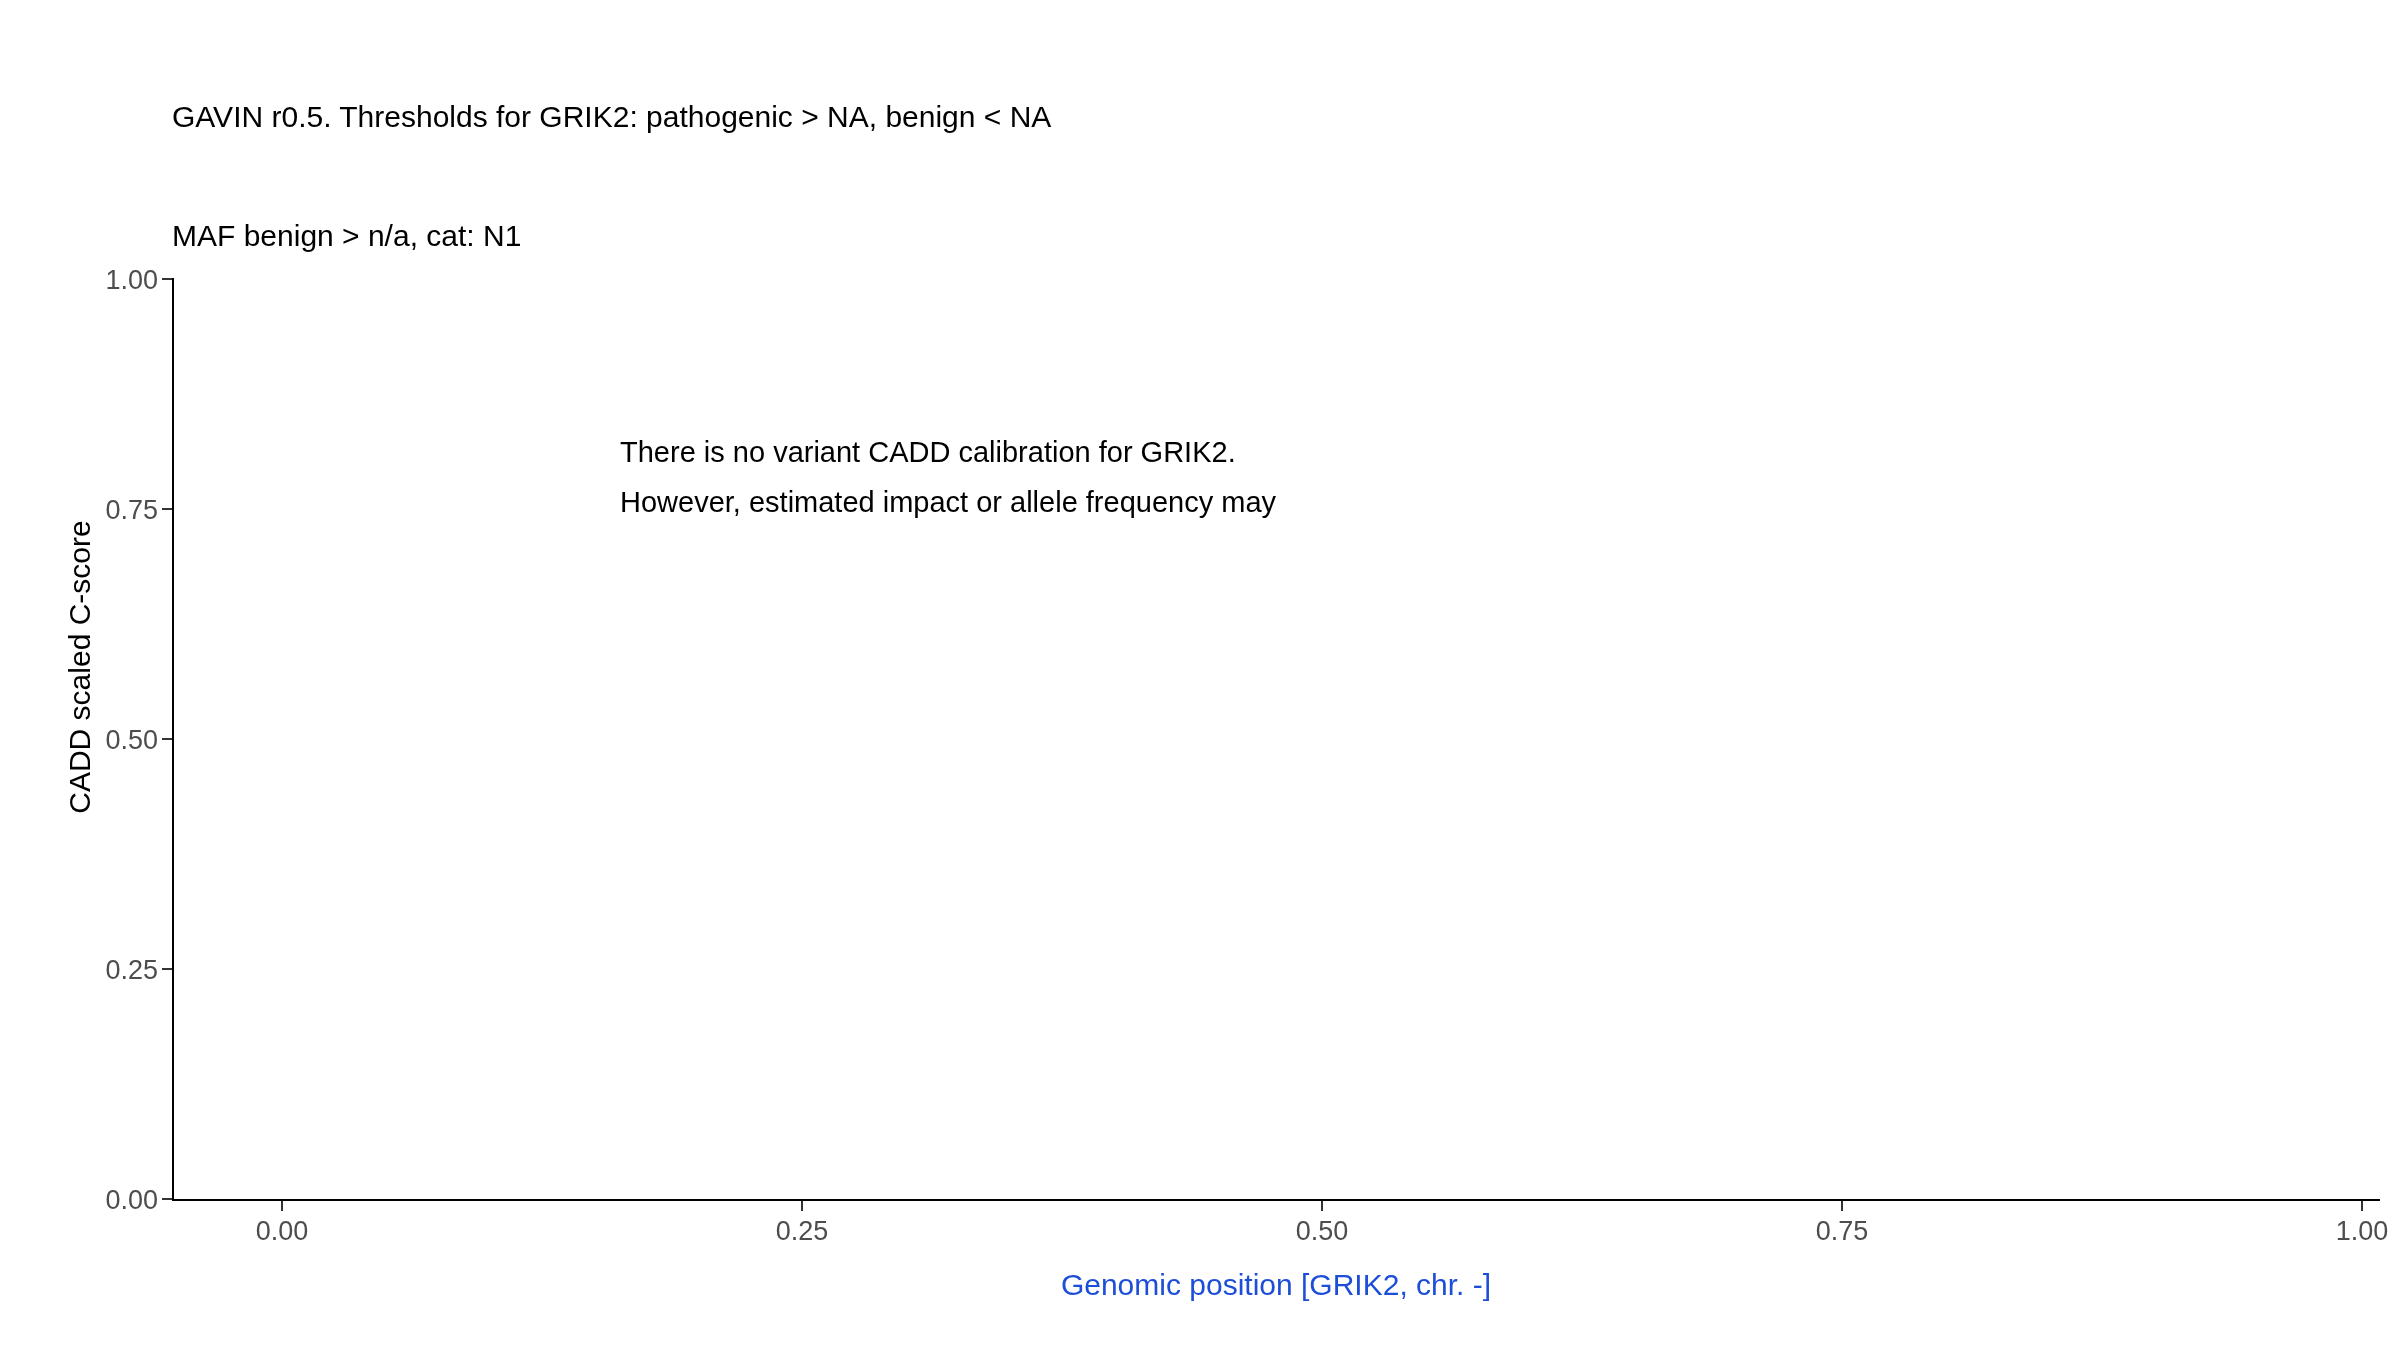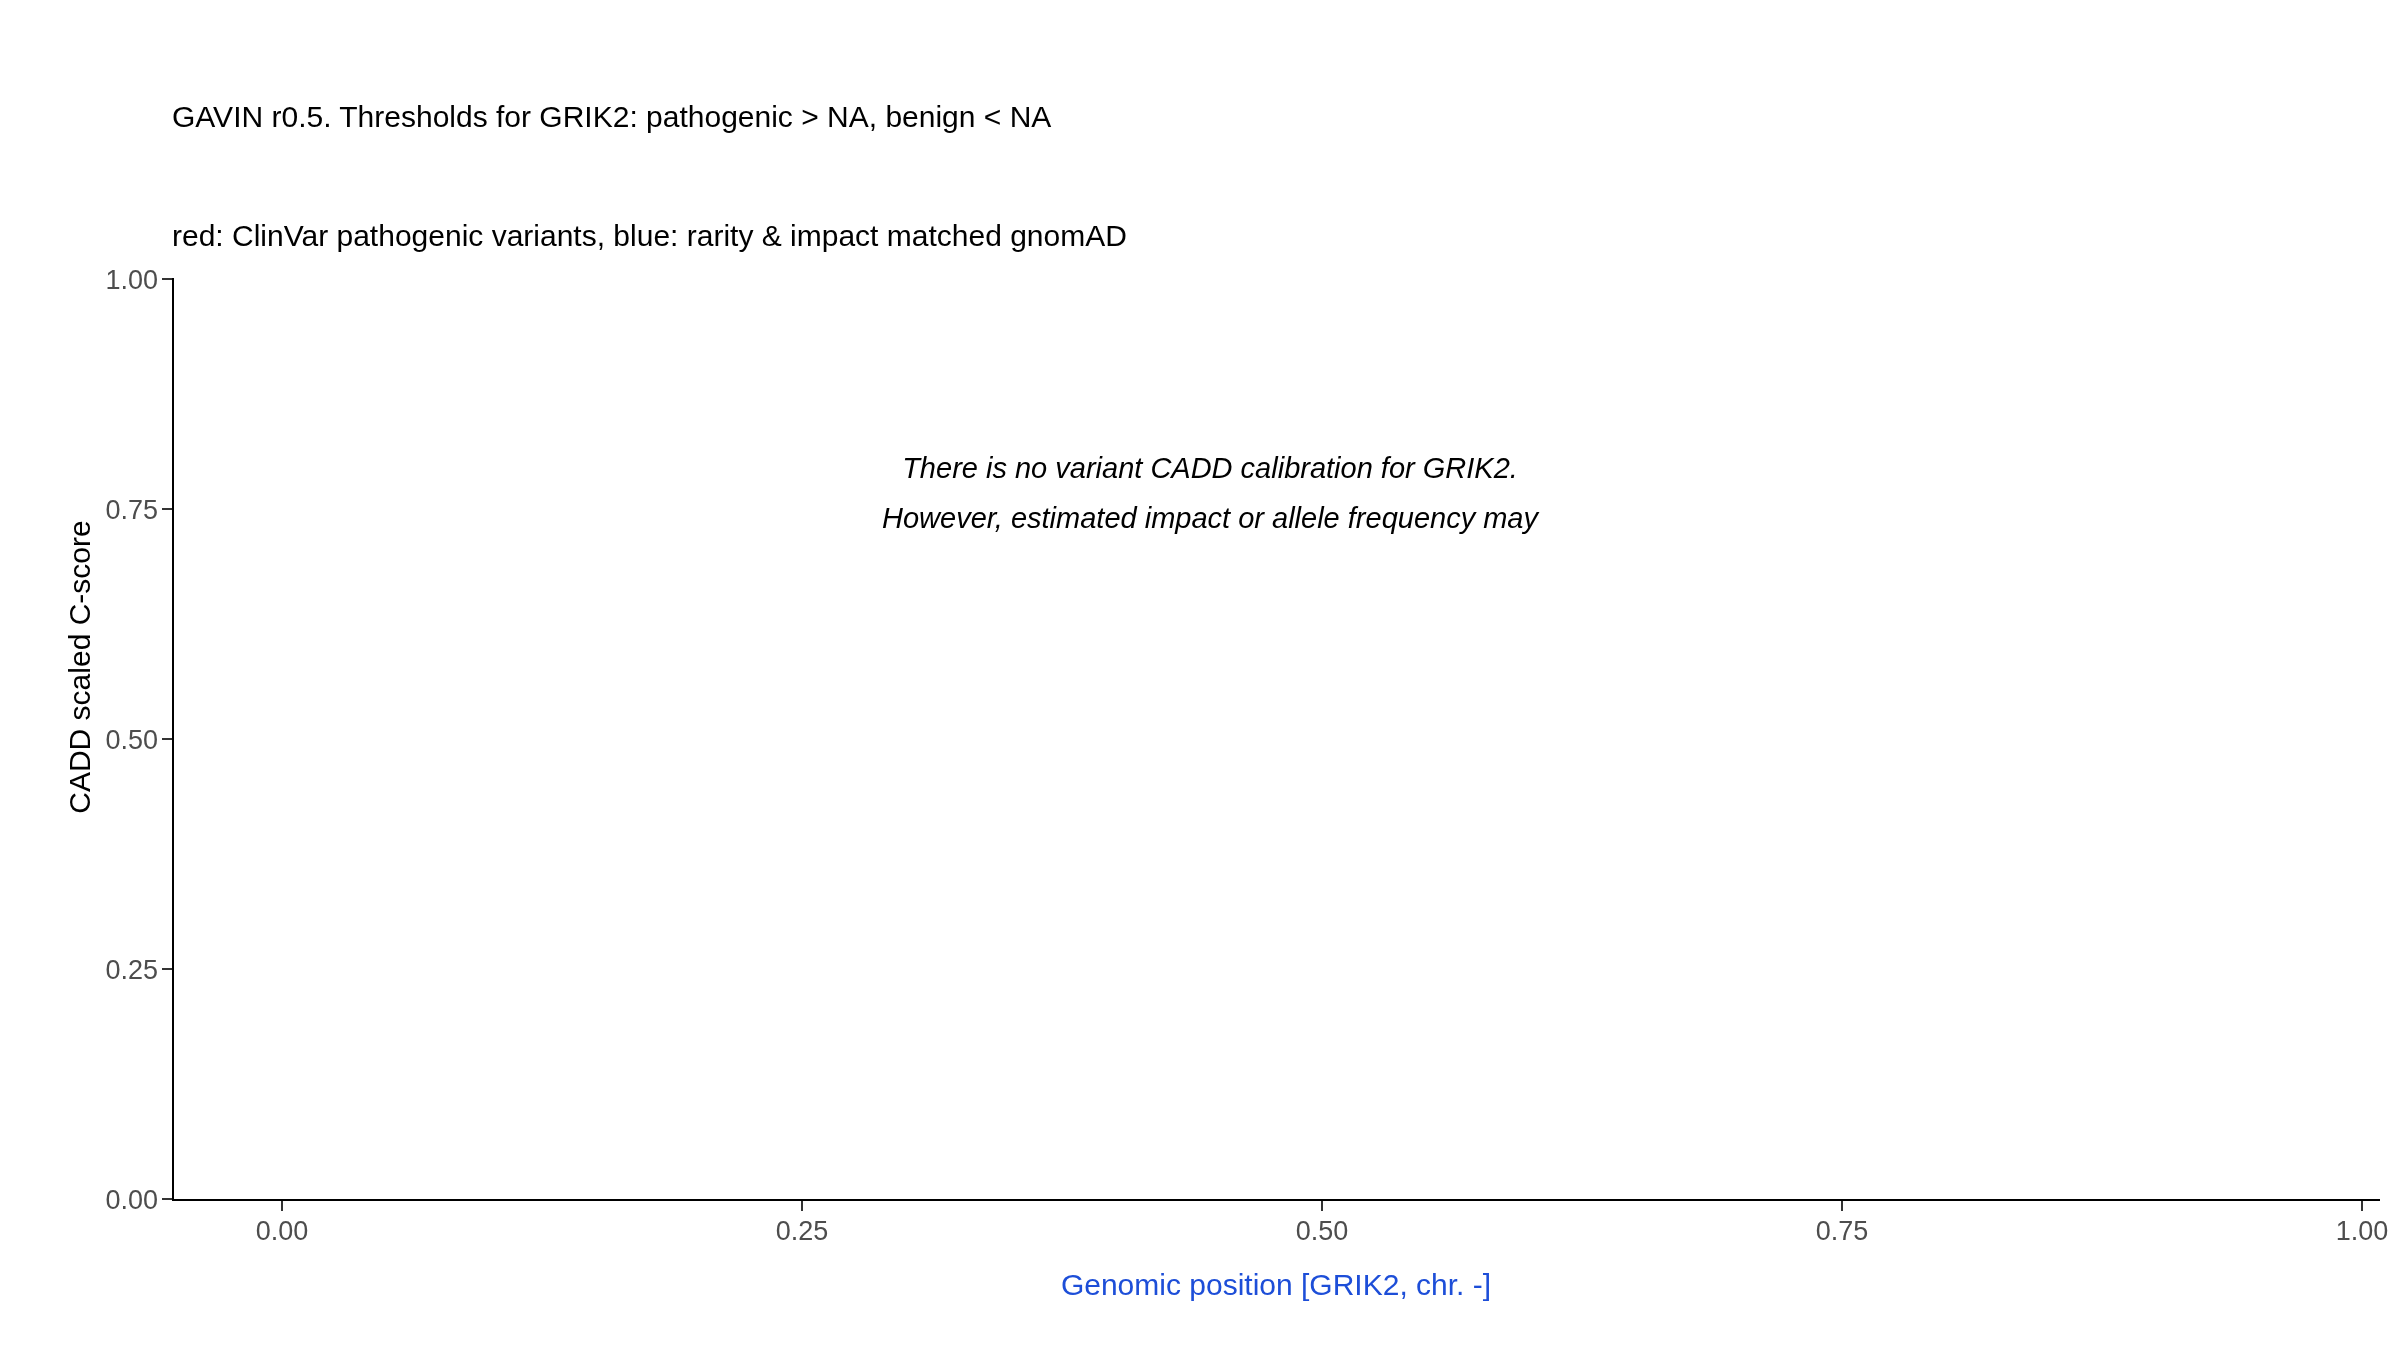--- a/index.html
+++ b/index.html
@@ -115,39 +115,38 @@
     width: 2208px;
     text-align: center;
     font-size: 30px;
     color: #1d4ed8;
   }
 
   
   .panel-annotation {
     position: absolute;
     left: 620px;
-    top: 444px;
+    top: 428px;
     width: 1180px;
-    text-align: center;
     font-size: 29px;
     line-height: 1.72;
     color: #000000;
-    font-style: italic;
   }
   .panel-annotation .ann-line {
     display: block;
   }
 </style>
 </head>
 <body>
 
 <div id="plot-root">
 
   <div class="plot-title">
     <span class="title-line">GAVIN r0.5. Thresholds for GRIK2: pathogenic &gt; NA, benign &lt; NA</span>
+    <span class="title-line">MAF benign &gt; n/a, cat: N1</span>
     <span class="title-line">red: ClinVar pathogenic variants, blue: rarity &amp; impact matched gnomAD</span>
     <span class="title-line">variants, green: RefSeq exons, grey: genome-wide fallback threshold</span>
   </div>
 
   <div class="panel"></div>
   <div class="axis-line-y"></div>
   <div class="axis-line-x"></div>
 
   <div class="ytick-wrap" style="top: 1185px;">0.00</div>
   <div class="ytick-mark" style="top: 1198px;"></div>

